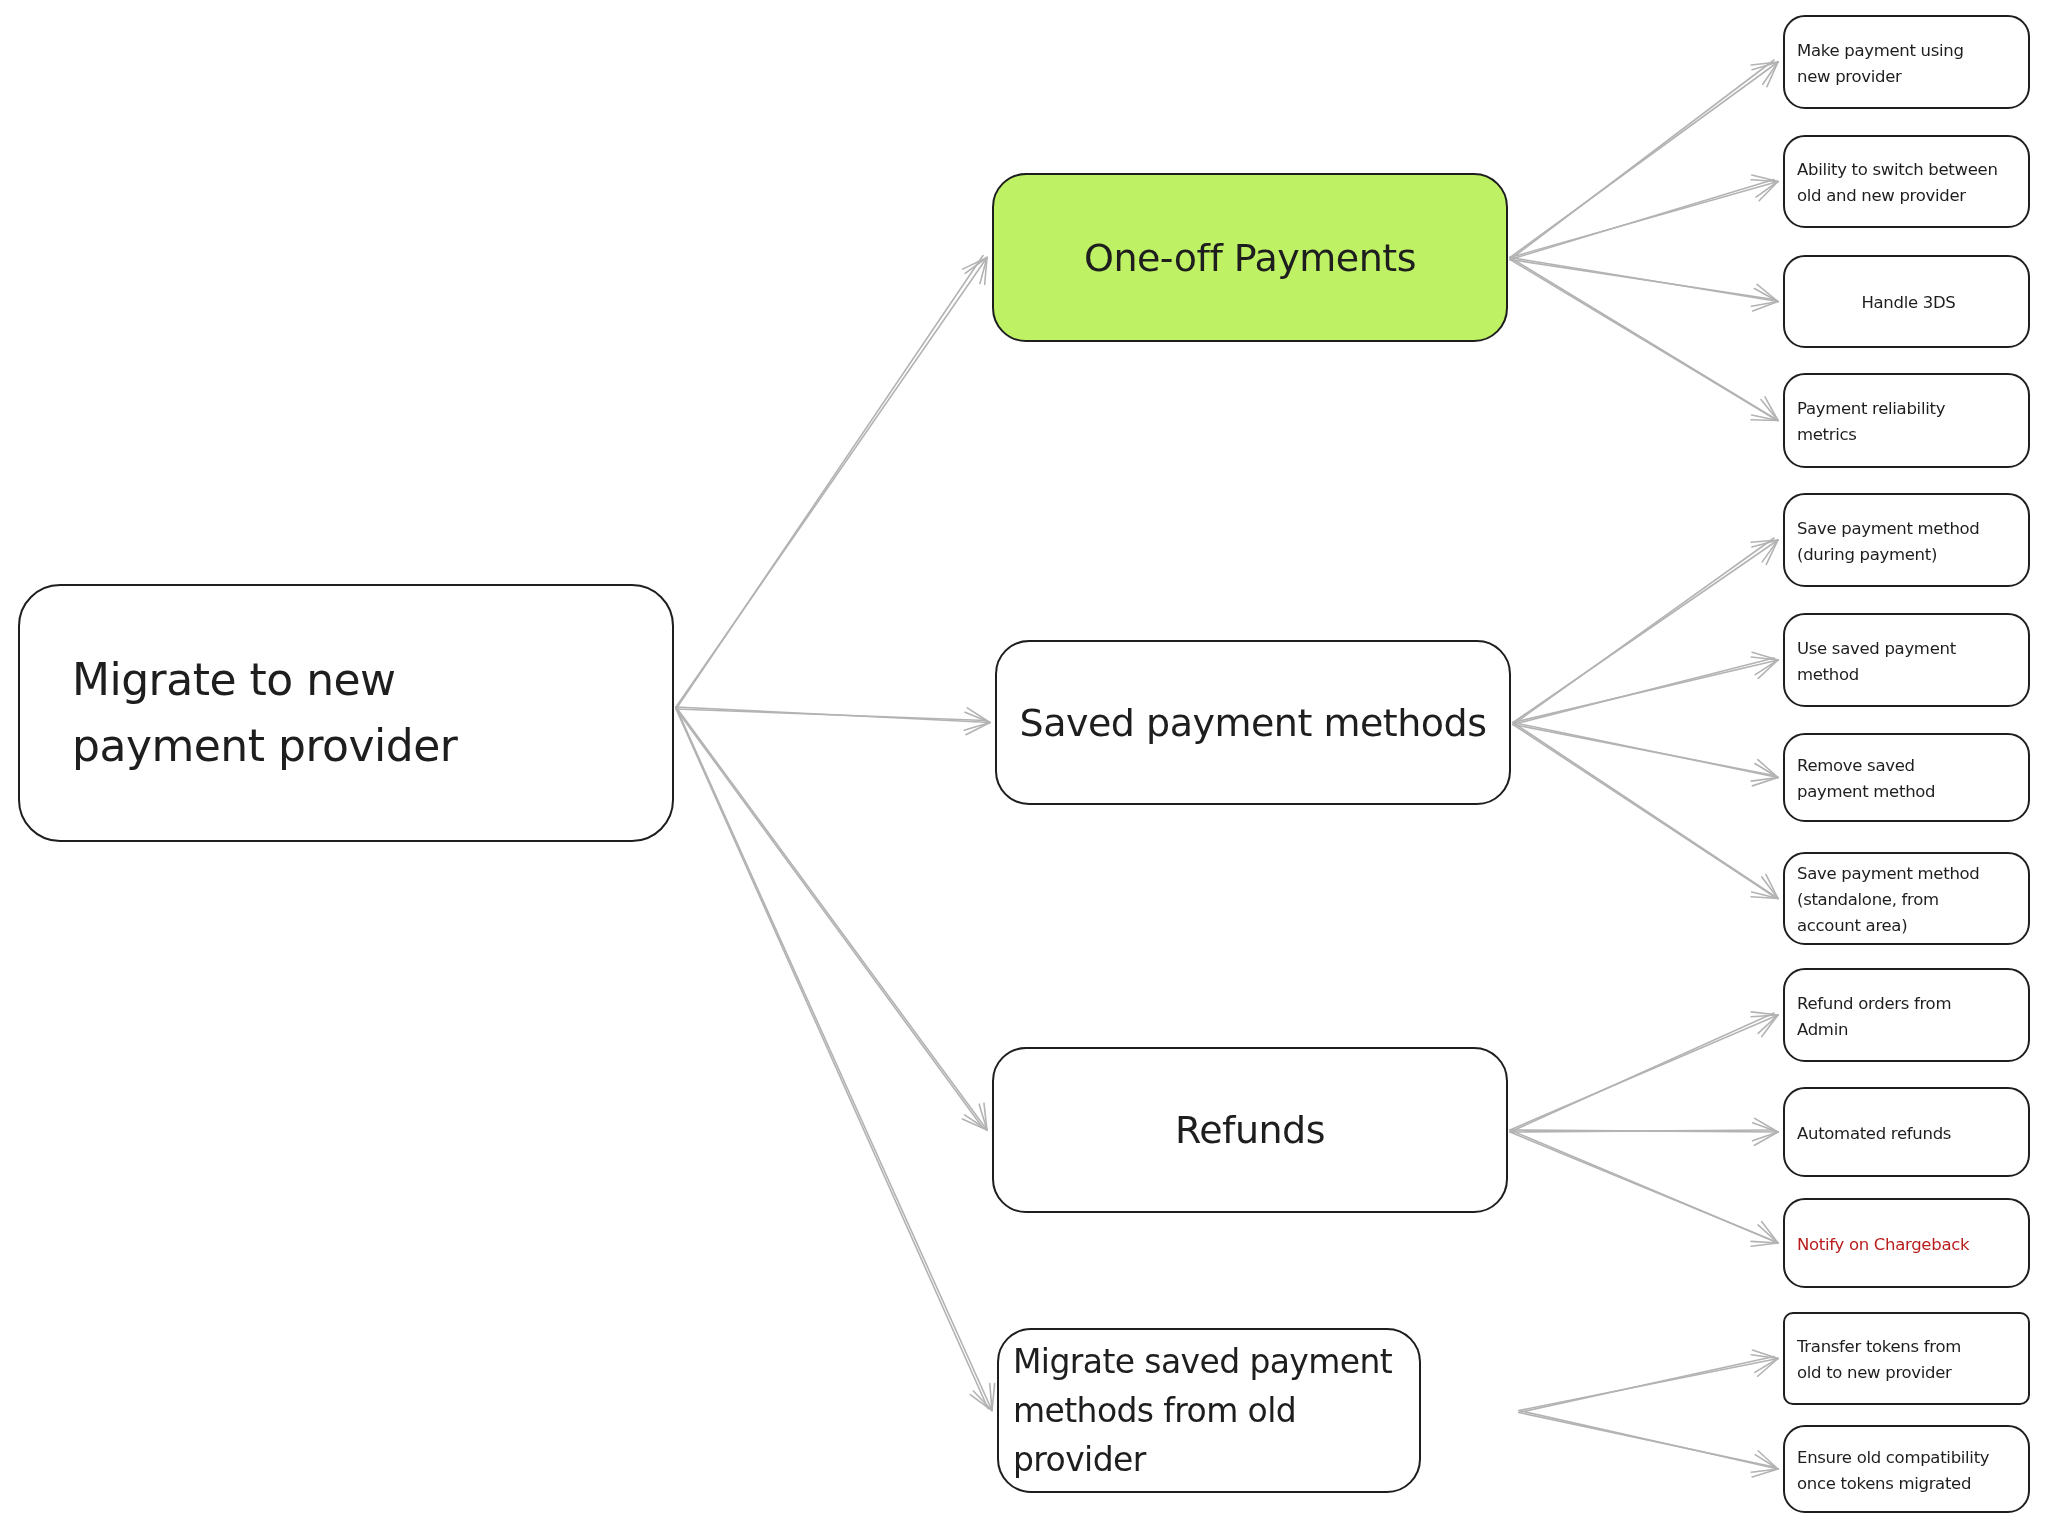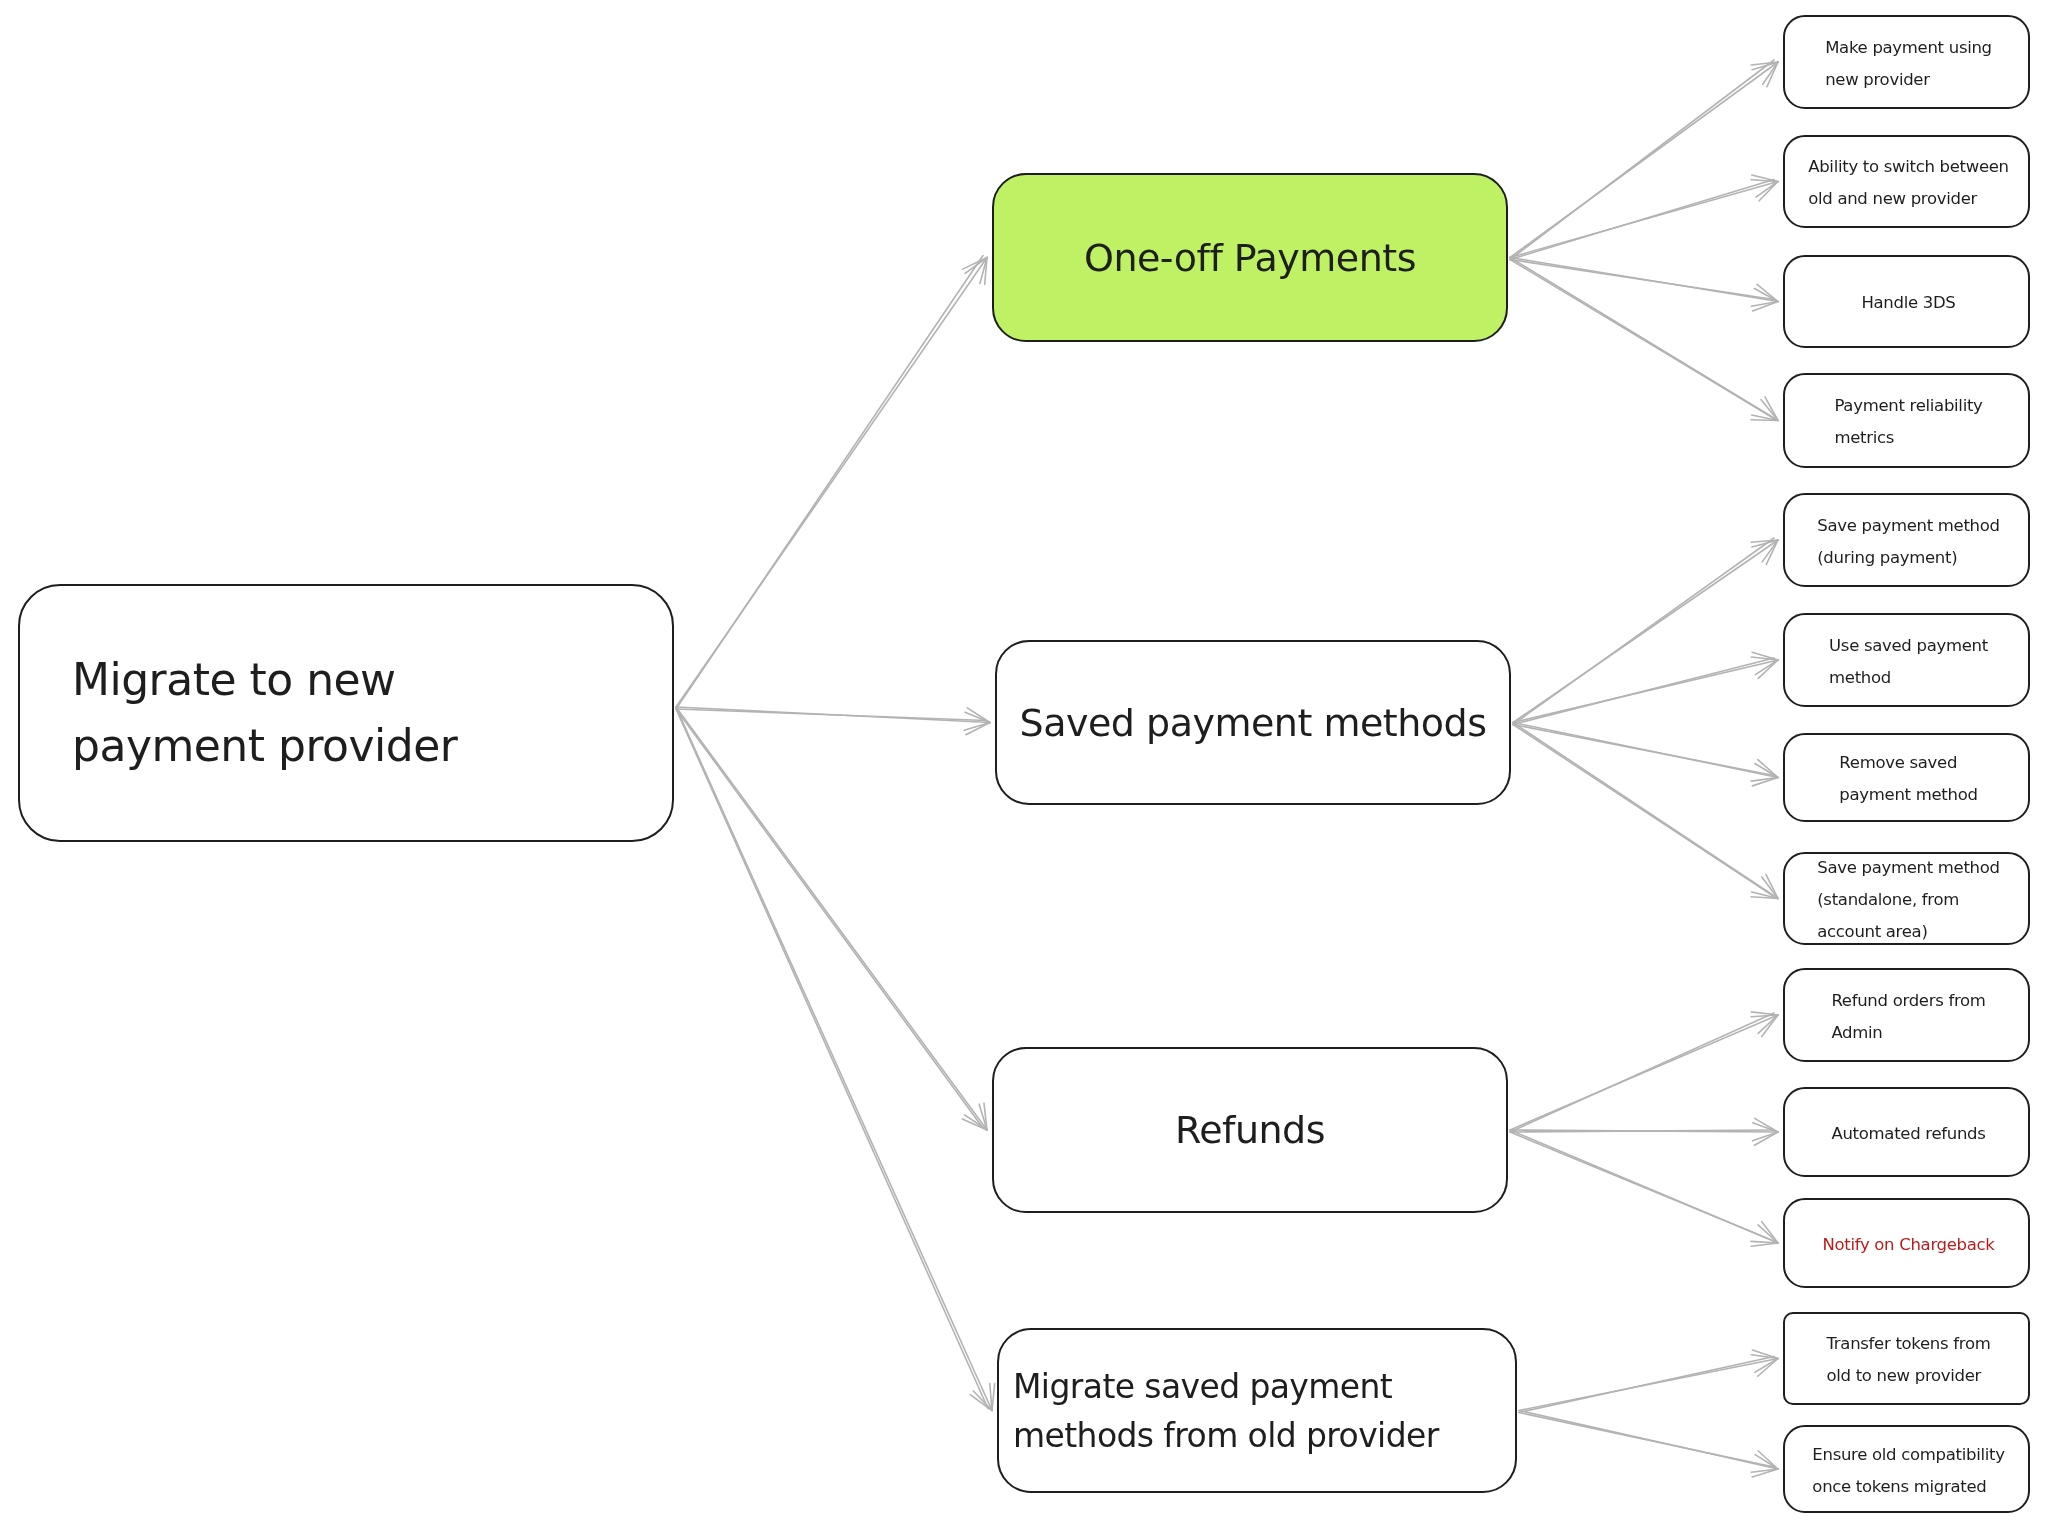--- a/index.html
+++ b/index.html
@@ -14,21 +14,21 @@
     position:absolute;box-sizing:border-box;background:#ffffff;
     border:2.5px solid #1e1e1e;color:#1e1e1e;
     display:flex;flex-direction:column;justify-content:center;
     white-space:pre-line;
   }
   .align-left{align-items:flex-start;text-align:left;}
   .align-center{align-items:center;text-align:center;}
   .size-xl{font-size:44px;line-height:66px;padding:0 24px 0 52px;letter-spacing:-0.5px;}
   .size-lg{font-size:38px;line-height:48px;padding:0 14px;letter-spacing:-0.5px;}
   .size-md{font-size:33px;line-height:49px;padding:0 6px 0 14px;letter-spacing:-0.6px;}
-  .size-sm{font-size:16.5px;line-height:32px;padding:3px 8px 0 12px;letter-spacing:-0.3px;align-items:center;}
+  .size-sm{font-size:16.5px;line-height:26px;padding:3px 8px 0 12px;letter-spacing:-0.3px;}
 </style>
 </head>
 <body>
 
 <div id="canvas">
   <svg id="edges-svg" xmlns="http://www.w3.org/2000/svg" viewBox="0 0 2048 1529">
       <g>
         <line x1="676" y1="707" x2="987" y2="257.5" stroke="#b3b3b3" stroke-width="1.6" stroke-linecap="round"></line>
         <line x1="676" y1="709" x2="983" y2="255.5" stroke="#b3b3b3" stroke-width="1.6" stroke-linecap="round"></line>
         <line x1="987" y1="257.5" x2="979.921795024058" y2="283.5556906321546" stroke="#b3b3b3" stroke-width="1.6" stroke-linecap="round"></line>
@@ -164,21 +164,21 @@
         <line x1="1778" y1="1469" x2="1752.1888895671675" y2="1476.9237982195486" stroke="#b3b3b3" stroke-width="1.6" stroke-linecap="round"></line>
         <line x1="1778" y1="1469" x2="1758.100375956866" y2="1450.7515764258412" stroke="#b3b3b3" stroke-width="1.6" stroke-linecap="round"></line>
       </g>
     </svg>
 
 <div class="node size-xl align-left" style="left: 18px; top: 578px; width: 656px; height: 258px; border-radius: 42px; border-color: rgb(30, 30, 30); background: rgb(255, 255, 255); color: rgb(30, 30, 30); margin-top: 6px;"><span>Migrate to new
 payment provider</span></div>
     <div class="node size-lg align-center" style="left: 992px; top: 173px; width: 516px; height: 169px; border-radius: 34px; border-color: rgb(30, 30, 30); background: #bef264; color: rgb(30, 30, 30);"><span>One-off Payments</span></div>
     <div class="node size-lg align-center" style="left: 995px; top: 640px; width: 516px; height: 165px; border-radius: 34px; border-color: rgb(30, 30, 30); background: rgb(255, 255, 255); color: rgb(30, 30, 30);"><span>Saved payment methods</span></div>
     <div class="node size-lg align-center" style="left: 992px; top: 1047px; width: 516px; height: 166px; border-radius: 34px; border-color: rgb(30, 30, 30); background: rgb(255, 255, 255); color: rgb(30, 30, 30);"><span>Refunds</span></div>
-    <div class="node size-md align-left" style="left: 997px; top: 1328px; width: 520px; height: 165px; border-radius: 34px; border-color: rgb(30, 30, 30); background: rgb(255, 255, 255); color: rgb(30, 30, 30);"><span>Migrate saved payment
+    <div class="node size-md align-left" style="left: 997px; top: 1328px; width: 424px; height: 165px; border-radius: 34px; border-color: rgb(30, 30, 30); background: rgb(255, 255, 255); color: rgb(30, 30, 30);"><span>Migrate saved payment
 methods from old provider</span></div>
     <div class="node size-sm align-left" style="left: 1783px; top: 15px; width: 247px; height: 94px; border-radius: 22px; border-color: rgb(30, 30, 30); background: rgb(255, 255, 255); color: rgb(30, 30, 30);"><span>Make payment using
 new provider</span></div>
     <div class="node size-sm align-left" style="left: 1783px; top: 135px; width: 247px; height: 93px; border-radius: 22px; border-color: rgb(30, 30, 30); background: rgb(255, 255, 255); color: rgb(30, 30, 30);"><span>Ability to switch between
 old and new provider</span></div>
     <div class="node size-sm align-center" style="left: 1783px; top: 255px; width: 247px; height: 93px; border-radius: 22px; border-color: rgb(30, 30, 30); background: rgb(255, 255, 255); color: rgb(30, 30, 30);"><span>Handle 3DS</span></div>
     <div class="node size-sm align-left" style="left: 1783px; top: 373px; width: 247px; height: 95px; border-radius: 22px; border-color: rgb(30, 30, 30); background: rgb(255, 255, 255); color: rgb(30, 30, 30);"><span>Payment reliability
 metrics</span></div>
     <div class="node size-sm align-left" style="left: 1783px; top: 493px; width: 247px; height: 94px; border-radius: 22px; border-color: rgb(30, 30, 30); background: rgb(255, 255, 255); color: rgb(30, 30, 30);"><span>Save payment method
 (during payment)</span></div>

